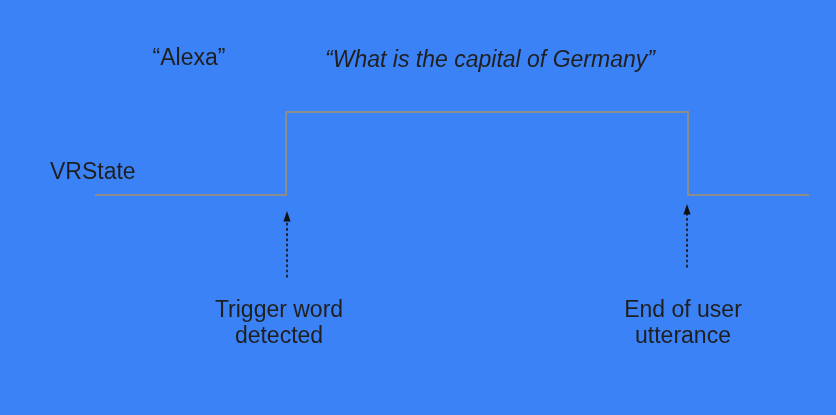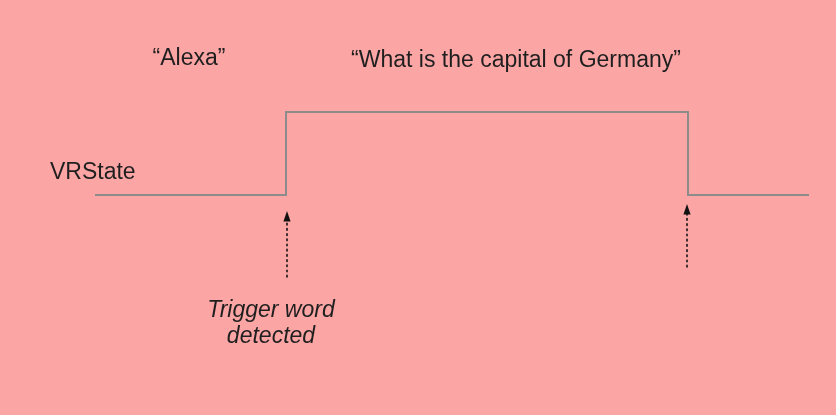--- a/index.html
+++ b/index.html
@@ -4,21 +4,21 @@
 <style>
   html, body {
     margin: 0;
     padding: 0;
     background: #ffffff;
   }
   .canvas {
     position: relative;
     width: 836px;
     height: 415px;
-    background: #fca5a5;
+    background: #3b82f6;
     font-family: "Liberation Sans", "DejaVu Sans", sans-serif;
     color: #1f1f1f;
     overflow: hidden;
   }
   .label {
     position: absolute;
     font-size: 23px;
     line-height: 26px;
     color: #1f1f1f;
     white-space: nowrap;
@@ -38,36 +38,38 @@
     height: 415px;
   }
 </style>
 </head>
 <body>
 
 <div class="canvas">
 
   <div class="label centered" style="left:189px; top:44px;">“Alexa”</div>
 
-  <div class="label centered" style="left:516px; top:46px;">“What is the capital of Germany”</div>
+  <div class="label centered" style="left:490px; top:46px;font-style:italic;">“What is the capital of Germany”</div>
 
   <div class="label" style="left:50px; top:158px;">VRState</div>
 
   <svg class="wave-svg" viewBox="0 0 836 415">
 
     <polyline fill="none" stroke="#8c8c8c" stroke-width="2" points="95,195 286,195 286,112 688,112 688,195 809,195"></polyline>
 
     <g>
       <line x1="287" y1="277" x2="287" y2="221" stroke="#111111" stroke-width="1.6" stroke-dasharray="1.6 3.6" stroke-linecap="round"></line>
       <polygon points="287,211 283.4,221.5 290.6,221.5" fill="#111111"></polygon>
     </g>
 
     <g>
       <line x1="687" y1="267" x2="687" y2="214" stroke="#111111" stroke-width="1.6" stroke-dasharray="1.6 3.6" stroke-linecap="round"></line>
       <polygon points="687,204 683.4,214.5 690.6,214.5" fill="#111111"></polygon>
     </g>
   </svg>
 
-  <div class="label centered multiline" style="left:271px; top:296px;font-style:italic;">Trigger word
+  <div class="label centered multiline" style="left:279px; top:296px;">Trigger word
 detected</div>
 
+  <div class="label centered multiline" style="left:683px; top:296px;">End of user
+utterance</div>
 
 </div>
 
 </body></html>

